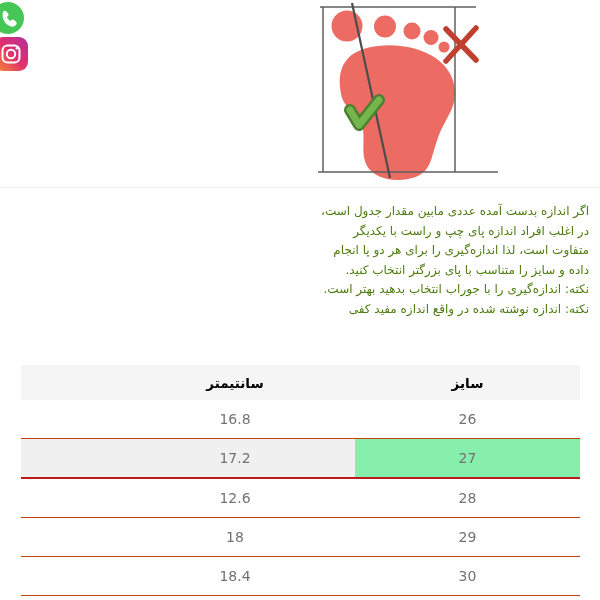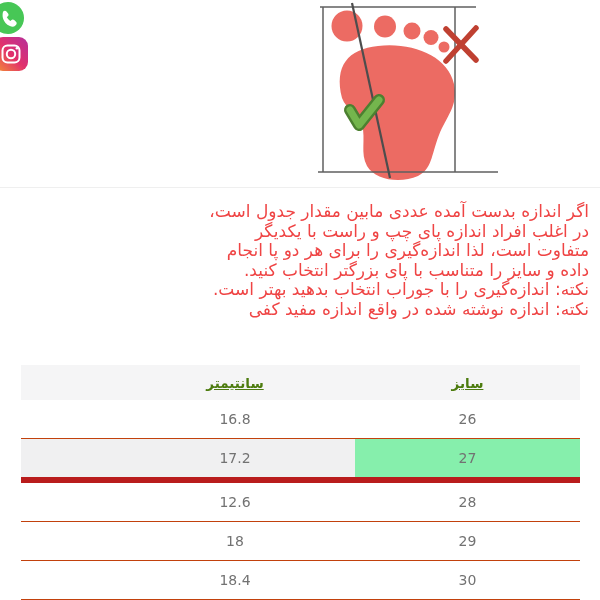--- a/index.html
+++ b/index.html
@@ -11,42 +11,42 @@
   .share-btn{position:absolute;cursor:pointer;}
   .share-whatsapp{left:-8px;top:2px;width:32px;height:32px;}
   .share-instagram{left:-6px;top:37px;width:34px;height:34px;}
   
   .diagram{position:absolute;left:298px;top:0;width:204px;height:190px;}
   
   .divider{position:absolute;left:0;top:187px;width:600px;height:1px;background:#efefef;}
   
   .instructions{
     position:absolute;top:202px;right:11px;width:400px;
-    direction:rtl;color:#ef4444;
-    font-size:17px;line-height:19.5px;
+    direction:rtl;color:#4d7c0f;
+    font-size:12px;line-height:19.5px;
   }
   .instructions div{white-space:nowrap;}
   
   .size-table{
     position:absolute;top:365px;left:21px;width:559px;
     border-collapse:collapse;direction:rtl;table-layout:fixed;
   }
   .size-table col.c-size{width:225px;}
   .size-table col.c-cm{width:240px;}
   .size-table col.c-spacer{width:94px;}
   .size-table th{
     background:#f5f5f6;height:35px;vertical-align:middle;
-    font-size:13.5px;font-weight:bold;color:#4d7c0f;padding:0;text-decoration:underline;
+    font-size:13.5px;font-weight:bold;color:#000000;padding:0;
   }
   .size-table td{
     height:38px;text-align:center;vertical-align:middle;
     font-size:14px;color:#727272;padding:0;
     border-bottom:1px solid #c2410c;background:#ffffff;
   }
-  .size-table tr.highlight td{background:#f0f0f1;border-bottom:6px solid #b91c1c;}
+  .size-table tr.highlight td{background:#f0f0f1;border-bottom:2px solid #b91c1c;}
   .size-table tr.highlight td.size-cell{background:#86efac;}
 </style>
 </head>
 <body>
 
 <div class="share-btn share-whatsapp">
   <svg width="32" height="32" viewBox="0 0 32 32">
     <circle cx="16" cy="16" r="16" fill="#47c756"></circle>
     <path fill="#ffffff" d="M11.2 9.6 C12.1 8.5 13.6 8.4 14.5 9.5 L16.1 11.5 C16.9 12.5 16.6 13.8 15.6 14.5 L14.8 15.1 C15.6 16.7 16.9 18.1 18.5 19.0 L19.2 18.2 C20.0 17.3 21.3 17.2 22.2 18.0 L24.0 19.7 C25.0 20.6 24.9 22.1 23.9 23.0 L22.5 24.2 C21.3 25.2 16.9 24.6 13.5 20.9 C10.1 17.2 10.2 12.0 11.2 9.6 Z"></path>
   </svg>

